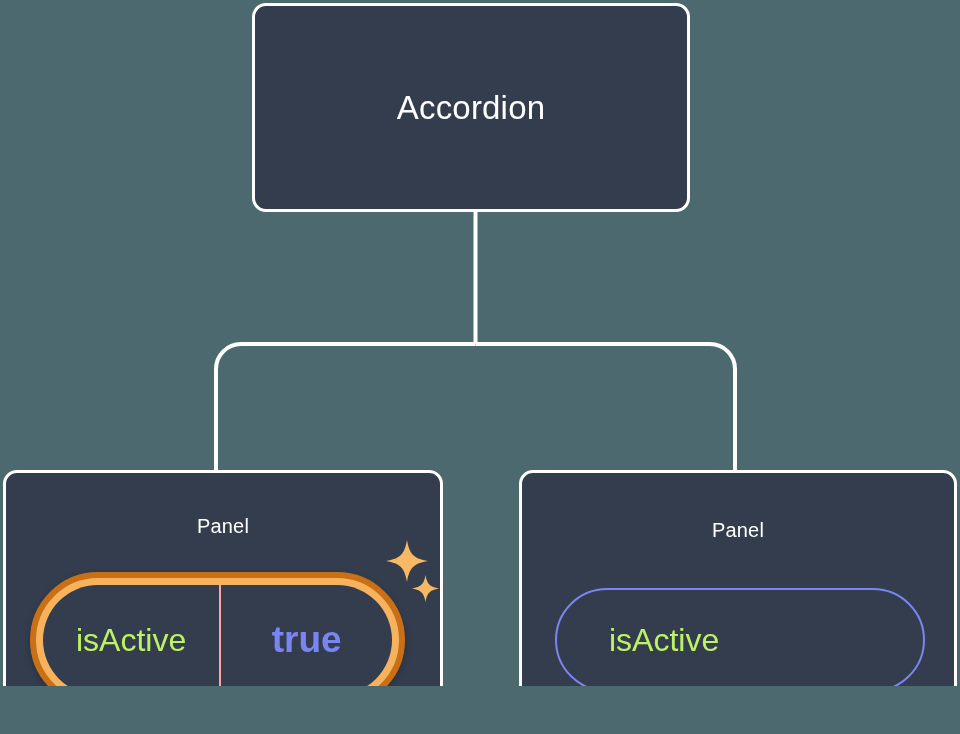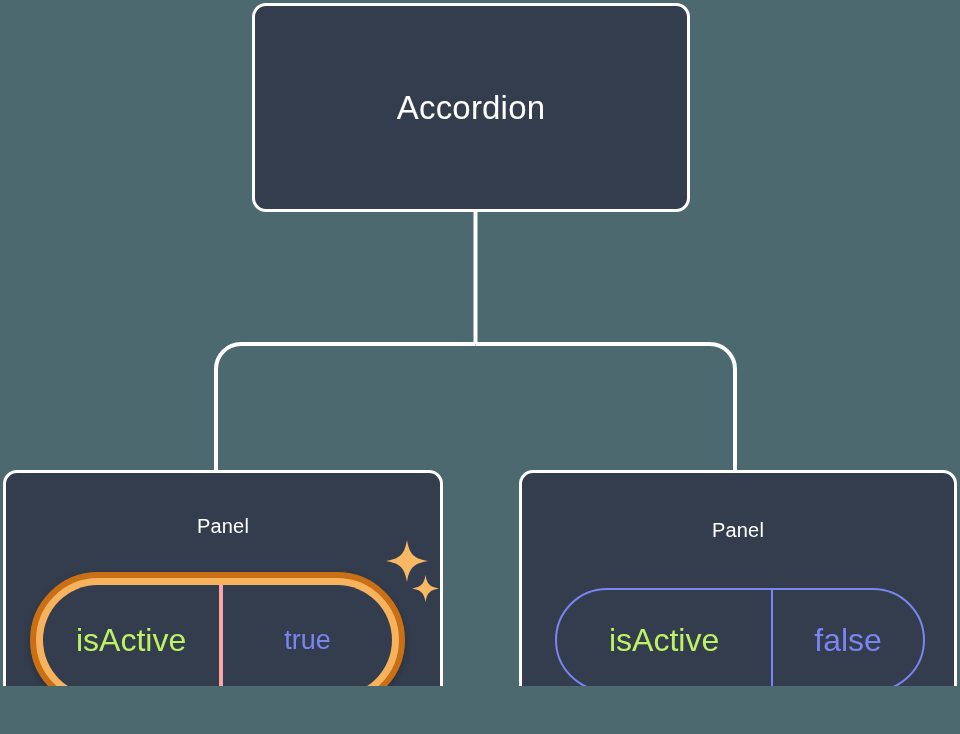--- a/index.html
+++ b/index.html
@@ -123,23 +123,23 @@
     background: #343d4d;
     border-radius: 999px;
     overflow: hidden;
   }
   #pill-left .prop-key {
     flex: 0 0 50.5%;
     font-size: 32px;
   }
   #pill-left .prop-value {
     flex: 1;
-    font-size: 27px;
-    font-weight: 400;
-    border-left: 4px solid #fca5a5;
+    font-size: 37px;
+    font-weight: 700;
+    border-left: 2px solid #fca5a5;
   }
 
   
   #pill-right {
     left: 555px;
     top: 588px;
     width: 370px;
     height: 104px;
     border: 2px solid #7b85f2;
     background: transparent;
@@ -196,16 +196,15 @@
   <svg class="sparkle" id="sparkle-small" viewBox="0 0 100 100">
     <path d="M50 0 C 56 34 66 44 100 50 C 66 56 56 66 50 100 C 44 66 34 56 0 50 C 34 44 44 34 50 0 Z" fill="#f9b863"></path>
   </svg>
 
   <div class="node panel-node" id="node-panel-right">
     <span class="node-title">Panel</span>
   </div>
 
   <div class="prop-pill" id="pill-right">
     <div class="prop-cell prop-key">isActive</div>
-    <div class="prop-cell prop-value">false</div>
   </div>
 
 </div>
 
 </body></html>

